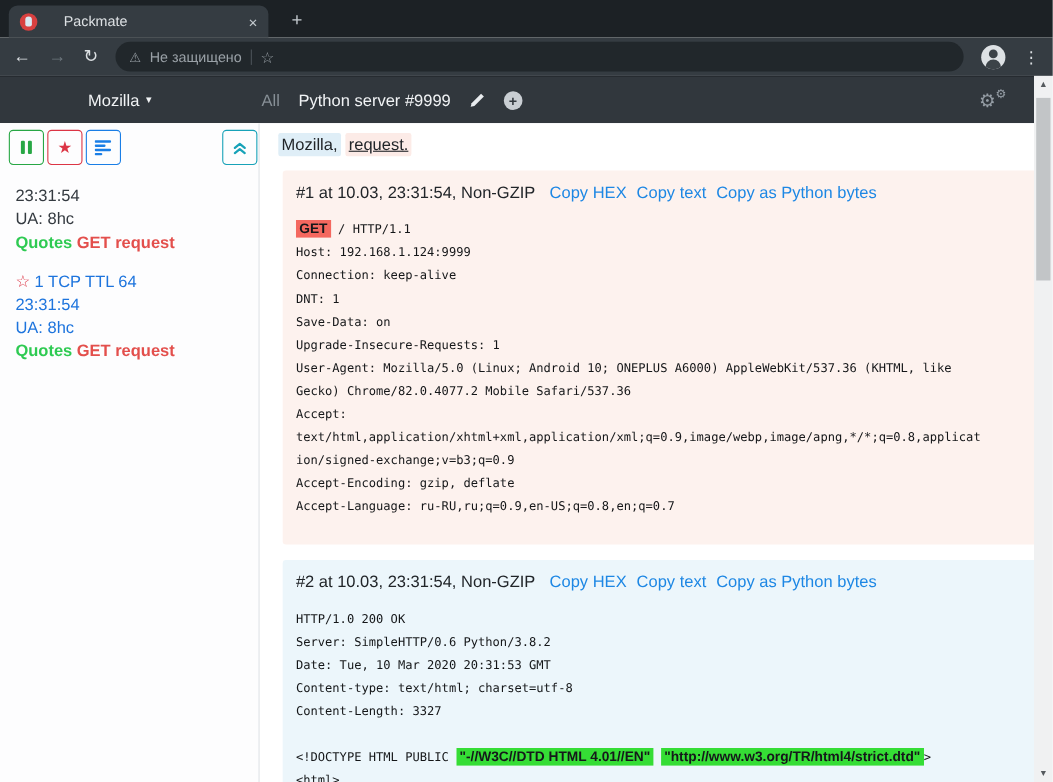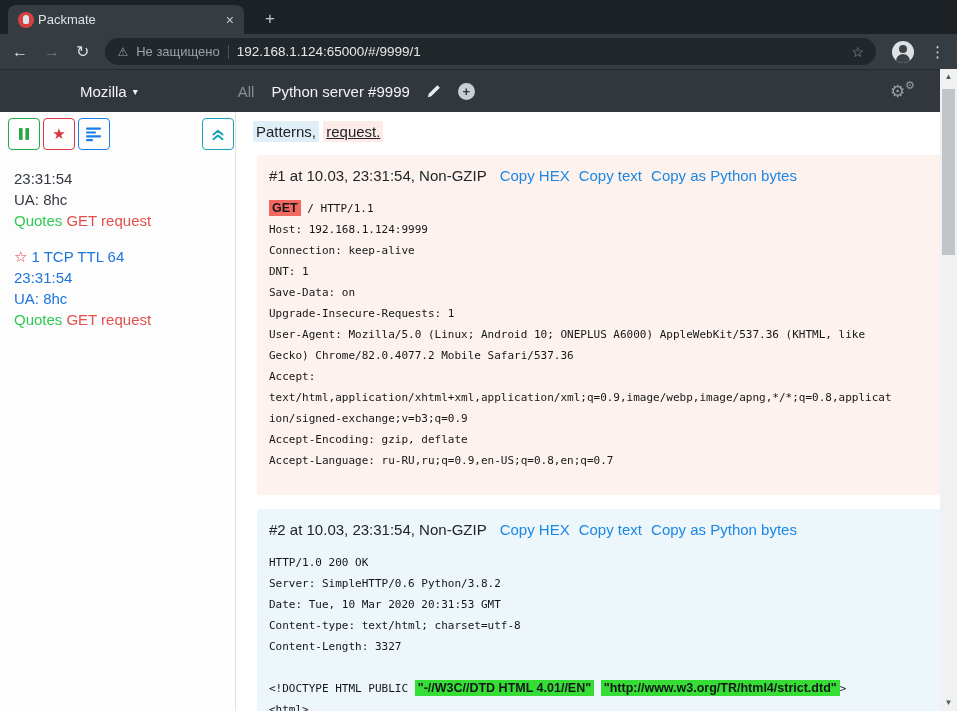--- a/index.html
+++ b/index.html
@@ -2,21 +2,21 @@
 <html><head>
 <meta charset="utf-8">
 <style>
   * { box-sizing: border-box; margin: 0; padding: 0; }
   html,body { width: 957px; height: 711px; overflow: hidden;
     font-family: "Liberation Sans", sans-serif; background: #fff; }
 
   
   .tabstrip { position: absolute; top:0; left:0; width:957px; height:34px; background:#1c2125; }
   .tab { position:absolute; left:8px; top:5px; width:236px; height:29px; background:#353c42;
-         border-radius:8px 8px 0 0; display:flex; align-items:center; padding:0 10px; gap:4px; }
+         border-radius:8px 8px 0 0; display:flex; align-items:center; padding:0 10px; gap:24px; }
   .favicon { width:16px; height:16px; border-radius:50%; background:#d84040; position:relative; flex:none; }
   .favicon::after { content:""; position:absolute; left:5px; top:3px; width:6px; height:9px;
          border-radius:3px 3px 2px 2px; background:#d8e8f2; }
   .tab-title { flex:1; color:#dde1e4; font-size:13px; white-space:nowrap; overflow:hidden; }
   .tab-close { color:#c2c8cd; font-size:14px; cursor:default; }
   .newtab { position:absolute; left:258px; top:7px; color:#c2c8cd; font-size:17px; width:24px; height:24px;
          text-align:center; line-height:24px; }
 
   .toolbar { position:absolute; top:34px; left:0; width:957px; height:35px; background:#353c42;
          display:flex; align-items:center; padding:0 12px; gap:16px; }
@@ -66,21 +66,21 @@
   .btn-pause { border-color:#28a745; color:#28a745; }
   .btn-fav { border-color:#dc3545; color:#dc3545; font-size:15px; }
   .btn-align { border-color:#1a7ee6; color:#1a7ee6; }
   .btn-collapse { position:absolute; left:-106px; top:0; border-color:#17a2b8; color:#17a2b8; }
   .collapse-wrap { position:absolute; left:308px; top:6px; }
 
   .stream-list { position:absolute; left:14px; top:56px; right:8px; font-size:15px; line-height:21px; color:#343a40; }
   .stream-item { margin-bottom:15px; }
   .stream-item .star { color:#dc3545; margin-right:4px; }
   .stream-item.selected .line { color:#1d74dd; }
-  .tags span { margin-right:4px; }
+  .tags span { margin-right:4px;font-weight:bold; }
   .no-results { position:absolute; top:254px; left:0; width:236px; text-align:center; color:#6e767d; font-size:15px; }
 
   .main { position:absolute; left:237px; top:0; width:703px; height:599px; overflow:hidden; }
   .matched { position:absolute; left:16px; top:11px; font-size:15px; color:#212529; }
   .matched span { padding:2px 3px; border-radius:2px; }
 
   .card { position:absolute; left:20px; width:694px; border-radius:3px; padding:12px; }
   .card-1 { top:43px; height:340px; }
   .card-2 { top:397px; height:240px; }
   .card-head { display:flex; align-items:baseline; font-size:15px; color:#212529; white-space:nowrap; }
@@ -103,21 +103,20 @@
 </div>
 
 <div class="toolbar">
   <span class="navicon">←</span>
   <span class="navicon disabled">→</span>
   <span class="navicon">↻</span>
   <div class="omnibox">
     <span class="omni-warn">⚠</span>
     <span>Не защищено</span>
     <span class="omni-sep"></span>
-    <span class="omni-url">192.168.1.124:65000/#/9999/1</span>
     <span class="omni-star">☆</span>
   </div>
   <span class="avatar"></span>
   <span class="kebab">⋮</span>
 </div>
 
 <div class="appbar">
   <div class="patterns">
     <span>Mozilla</span>
     <span class="caret">▾</span>
@@ -187,21 +186,21 @@
         <div class="line">UA: 8hc</div>
         <div class="tags">
           <span style="color: rgb(46, 202, 82);">Quotes</span><span style="color: rgb(227, 79, 76);">GET request</span>
         </div>
       </div>
     </div>
   </div>
 
   <div class="main">
     <div class="matched">
-      <span style="background-color: rgb(223, 238, 247);">Patterns,</span>
+      <span style="background-color: rgb(223, 238, 247);">Mozilla,</span>
       <span style="background-color: rgb(252, 235, 231); text-decoration: underline;">request.</span>
     </div>
 
     <div class="card card-1" style="background: rgb(253, 242, 238);">
       <div class="card-head">
         <span>#1 at 10.03, 23:31:54, Non-GZIP</span>
         <span class="actions">
             <a class="plink">Copy HEX</a>
             <a class="plink">Copy text</a>
             <a class="plink">Copy as Python bytes</a>

